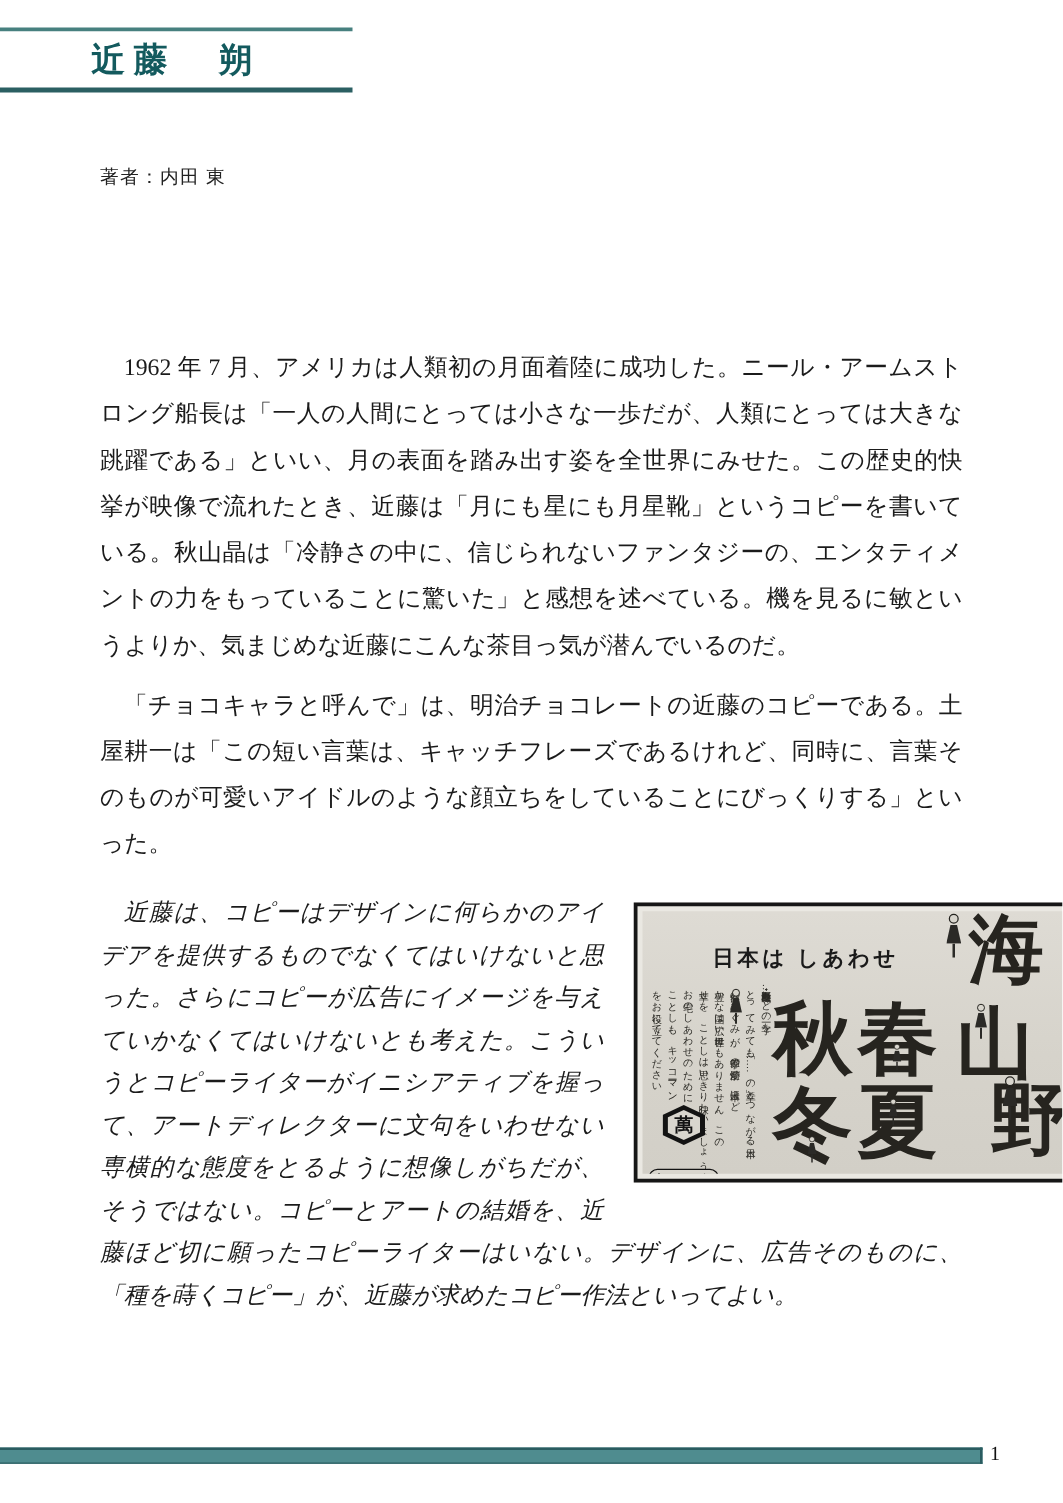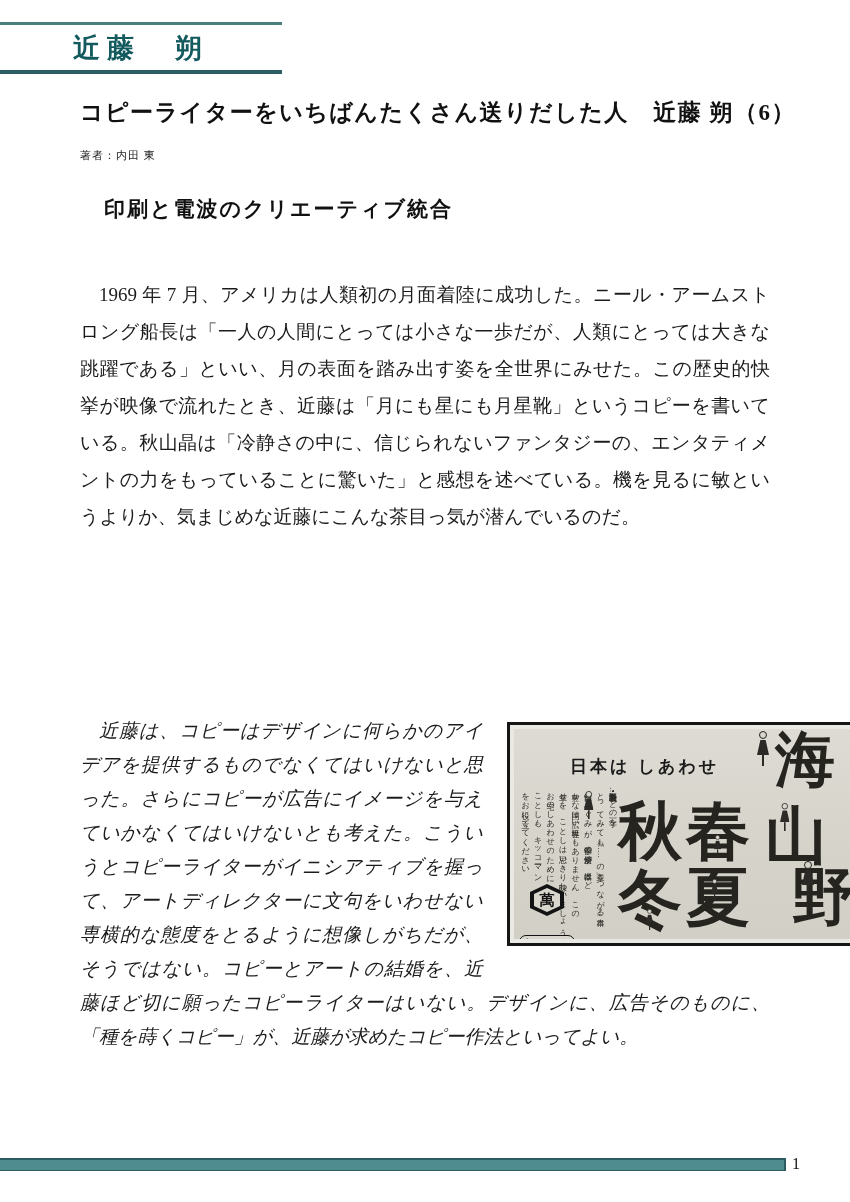--- a/index.html
+++ b/index.html
@@ -18,21 +18,21 @@
   }
   .header-banner{
     flex:1;box-sizing:border-box;background:#4f8c8f;
     border:3px solid #2a5c60;
     display:flex;align-items:center;padding-left:36px;
     font-family:"Liberation Sans","DejaVu Sans",sans-serif;
     font-size:20px;font-weight:bold;color:#ffffff;letter-spacing:1px;
   }
   
   .title{position:absolute;left:80px;top:97px;font-size:23px;font-weight:600;letter-spacing:1.5px;color:#111;}
-  .author{position:absolute;left:80px;top:148px;font-size:11px;color:#222;letter-spacing:1px;}
+  .author{position:absolute;left:80px;top:132px;font-size:15px;color:#222;letter-spacing:1px;}
   .section-heading{position:absolute;left:104px;top:195px;font-size:21px;font-weight:700;letter-spacing:2px;color:#111;}
   
   .para{
     position:absolute;left:80px;width:690px;font-size:19px;
     text-align:justify;text-justify:inter-ideograph;text-indent:1em;margin:0;
   }
   #para1{top:276px;line-height:37px;}
   #para2{top:546px;line-height:37px;}
   #para3-wrap{position:absolute;left:80px;top:714px;width:690px;}
   #para3{font-size:19px;line-height:34px;text-align:justify;text-justify:inter-ideograph;text-indent:1em;margin:0;font-style:italic;}
@@ -102,25 +102,24 @@
 </style>
 </head>
 <body>
 
 <div id="page">
 
   <div class="header">
     <div class="header-name">近藤　朔</div>
   </div>
 
-  <div class="title">コピーライターをいちばんたくさん送りだした人　近藤 朔（6）</div>
   <div class="author">著者：内田 東</div>
-  <div class="section-heading">印刷と電波のクリエーティブ統合</div>
 
-  <p class="para" id="para1">1969 年 7 月、アメリカは人類初の月面着陸に成功した。ニール・アームストロング船長は「一人の人間にとっては小さな一歩だが、人類にとっては大きな跳躍である」といい、月の表面を踏み出す姿を全世界にみせた。この歴史的快挙が映像で流れたとき、近藤は「月にも星にも月星靴」というコピーを書いている。秋山晶は「冷静さの中に、信じられないファンタジーの、エンタティメントの力をもっていることに驚いた」と感想を述べている。機を見るに敏というよりか、気まじめな近藤にこんな茶目っ気が潜んでいるのだ。</p>
+  <p class="para" id="para1">1962 年 7 月、アメリカは人類初の月面着陸に成功した。ニール・アームストロング船長は「一人の人間にとっては小さな一歩だが、人類にとっては大きな跳躍である」といい、月の表面を踏み出す姿を全世界にみせた。この歴史的快挙が映像で流れたとき、近藤は「月にも星にも月星靴」というコピーを書いている。秋山晶は「冷静さの中に、信じられないファンタジーの、エンタティメントの力をもっていることに驚いた」と感想を述べている。機を見るに敏というよりか、気まじめな近藤にこんな茶目っ気が潜んでいるのだ。</p>
+  <p class="para" id="para2">「チョコキャラと呼んで」は、明治チョコレートの近藤のコピーである。土屋耕一は「この短い言葉は、キャッチフレーズであるけれど、同時に、言葉そのものが可愛いアイドルのような顔立ちをしていることにびっくりする」といった。</p>
 
   <div id="para3-wrap">
 
     <figure class="ad-figure" style="margin-block:8px 12px;margin-inline:24px -17px;">
       <div class="ad-frame">
         <div class="ad-inner">
           <div class="ad-headline">日本は しあわせ</div>
 
           <div class="ad-cols">
             <div>海・山・野・春・夏・秋・冬…どの一字を</div>

